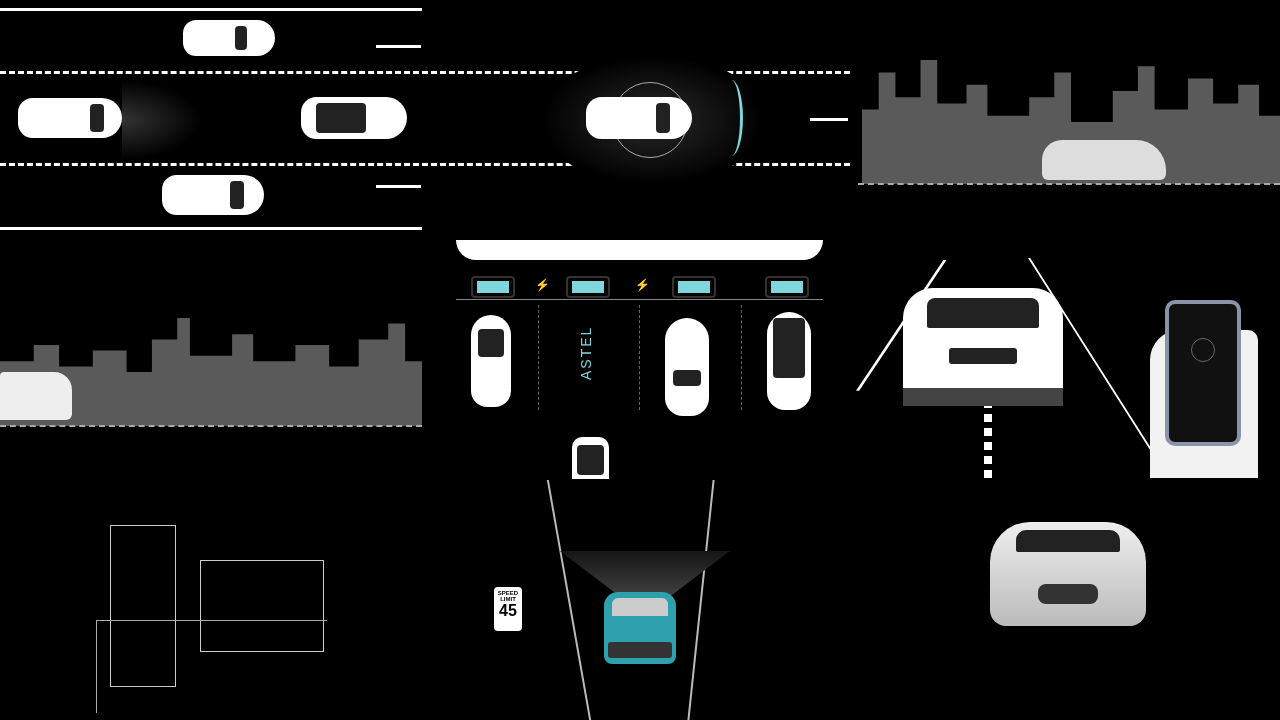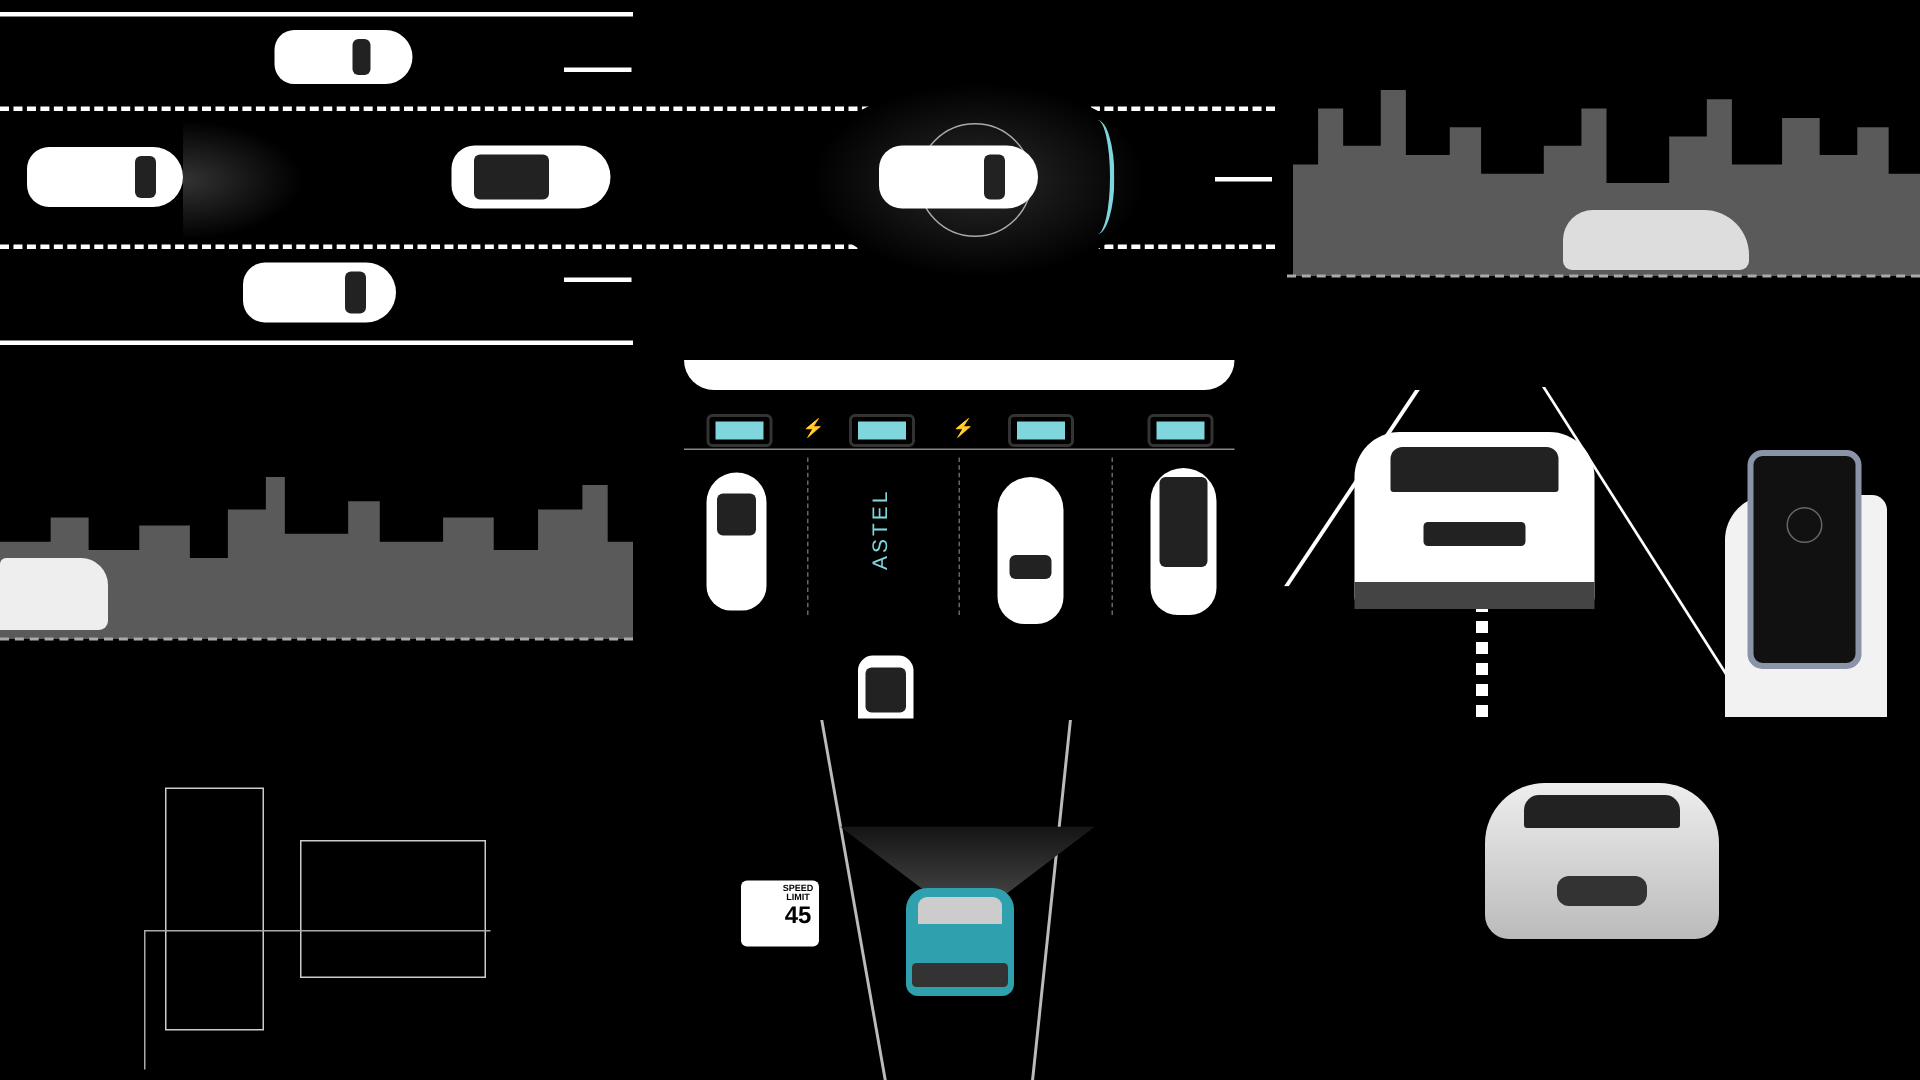--- a/index.html
+++ b/index.html
@@ -125,21 +125,21 @@
 </div>
 
 <div>
   <div class="abs" style="left:568px;top:480px;width:12px;height:240px;border-left:2px solid #bbb;transform:skewX(10deg);"></div>
   <div class="abs" style="left:700px;top:480px;width:12px;height:240px;border-left:2px solid #bbb;transform:skewX(-6deg);"></div>
   <div class="abs" style="left:560px;top:530px;width:170px;height:70px;background:linear-gradient(#000,#444);clip-path:polygon(0 30%,100% 30%,62% 100%,38% 100%);"></div>
   <div class="abs" style="left:604px;top:592px;width:72px;height:72px;background:#2fa0ad;border-radius:14px 14px 8px 8px;">
     <div class="abs" style="left:8px;top:6px;width:56px;height:18px;background:#ccc;border-radius:6px 6px 0 0;"></div>
     <div class="abs" style="left:4px;top:50px;width:64px;height:16px;background:#333;border-radius:3px;"></div>
   </div>
-  <div class="sign" style="left:494px;top:587px;width:28px;height:44px;padding-left:24px;">
+  <div class="sign" style="left:494px;top:587px;width:28px;height:44px;">
     <div style="font-size:6px;font-weight:bold;margin-top:3px;">SPEED</div>
     <div style="font-size:6px;font-weight:bold;">LIMIT</div>
     <div style="font-size:16px;font-weight:bold;line-height:18px;">45</div>
   </div>
 </div>
 
 <div>
   <div class="abs" style="left:990px;top:522px;width:156px;height:104px;background:linear-gradient(#eee,#bbb);border-radius:40px 40px 16px 16px;">
     <div class="abs" style="left:26px;top:8px;width:104px;height:22px;background:#222;border-radius:10px 10px 2px 2px;"></div>
     <div class="abs" style="left:48px;top:62px;width:60px;height:20px;background:#333;border-radius:8px;"></div>

